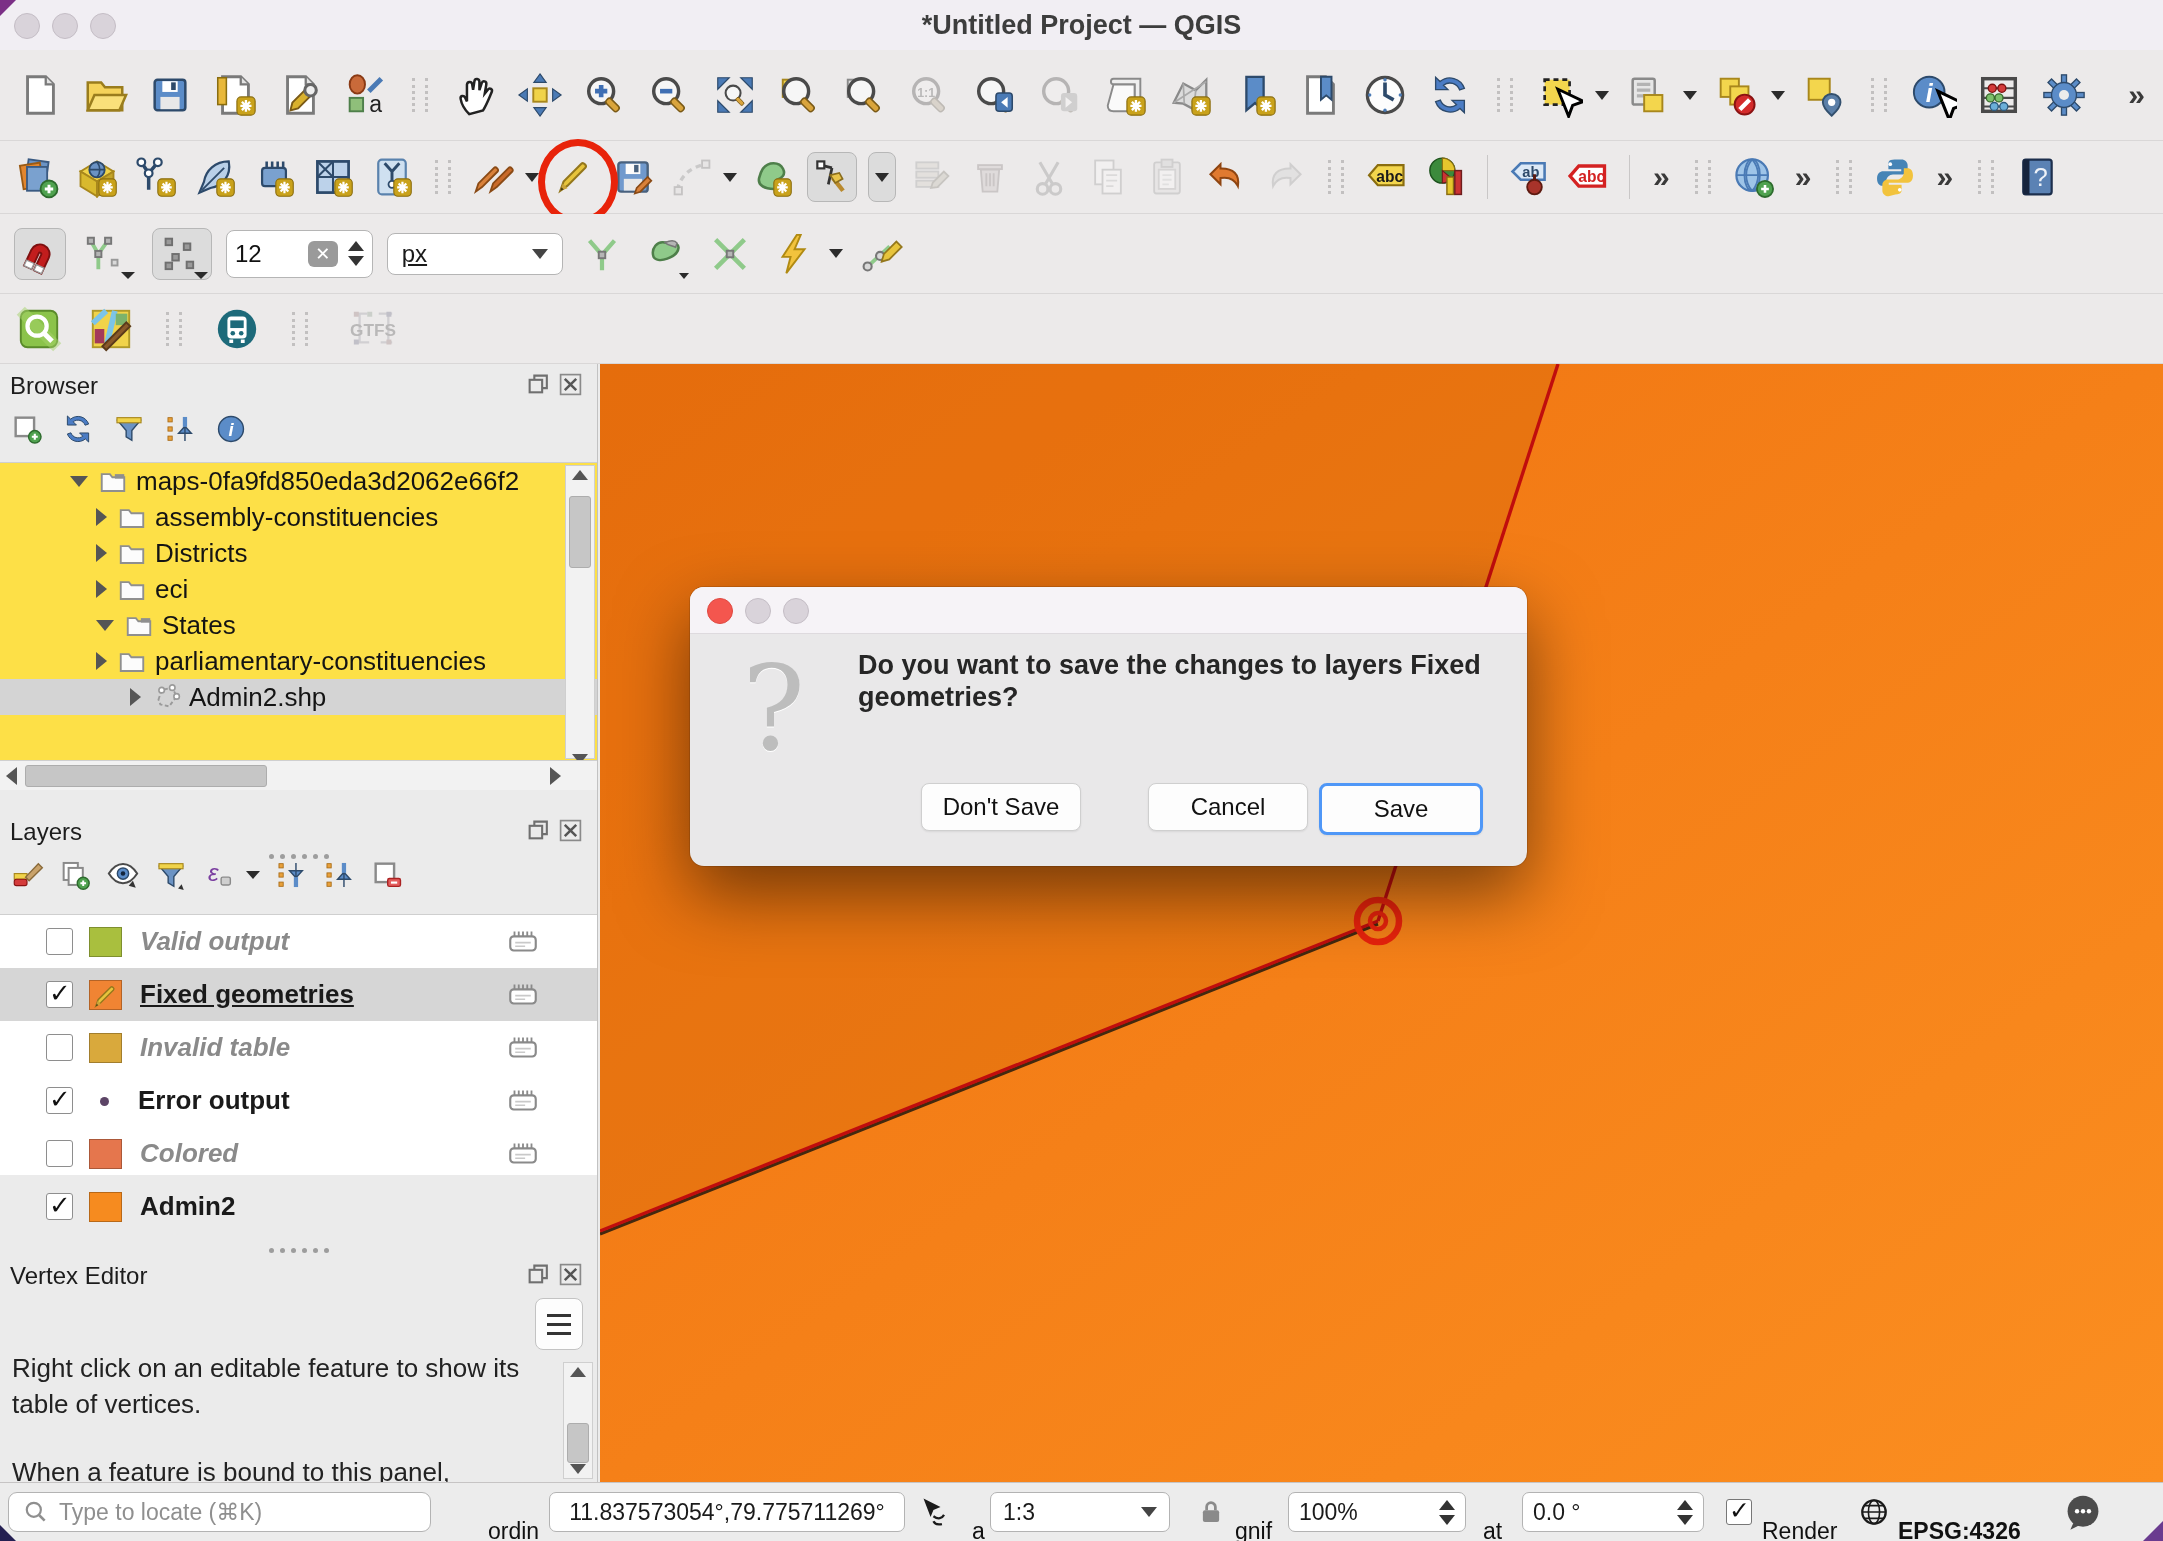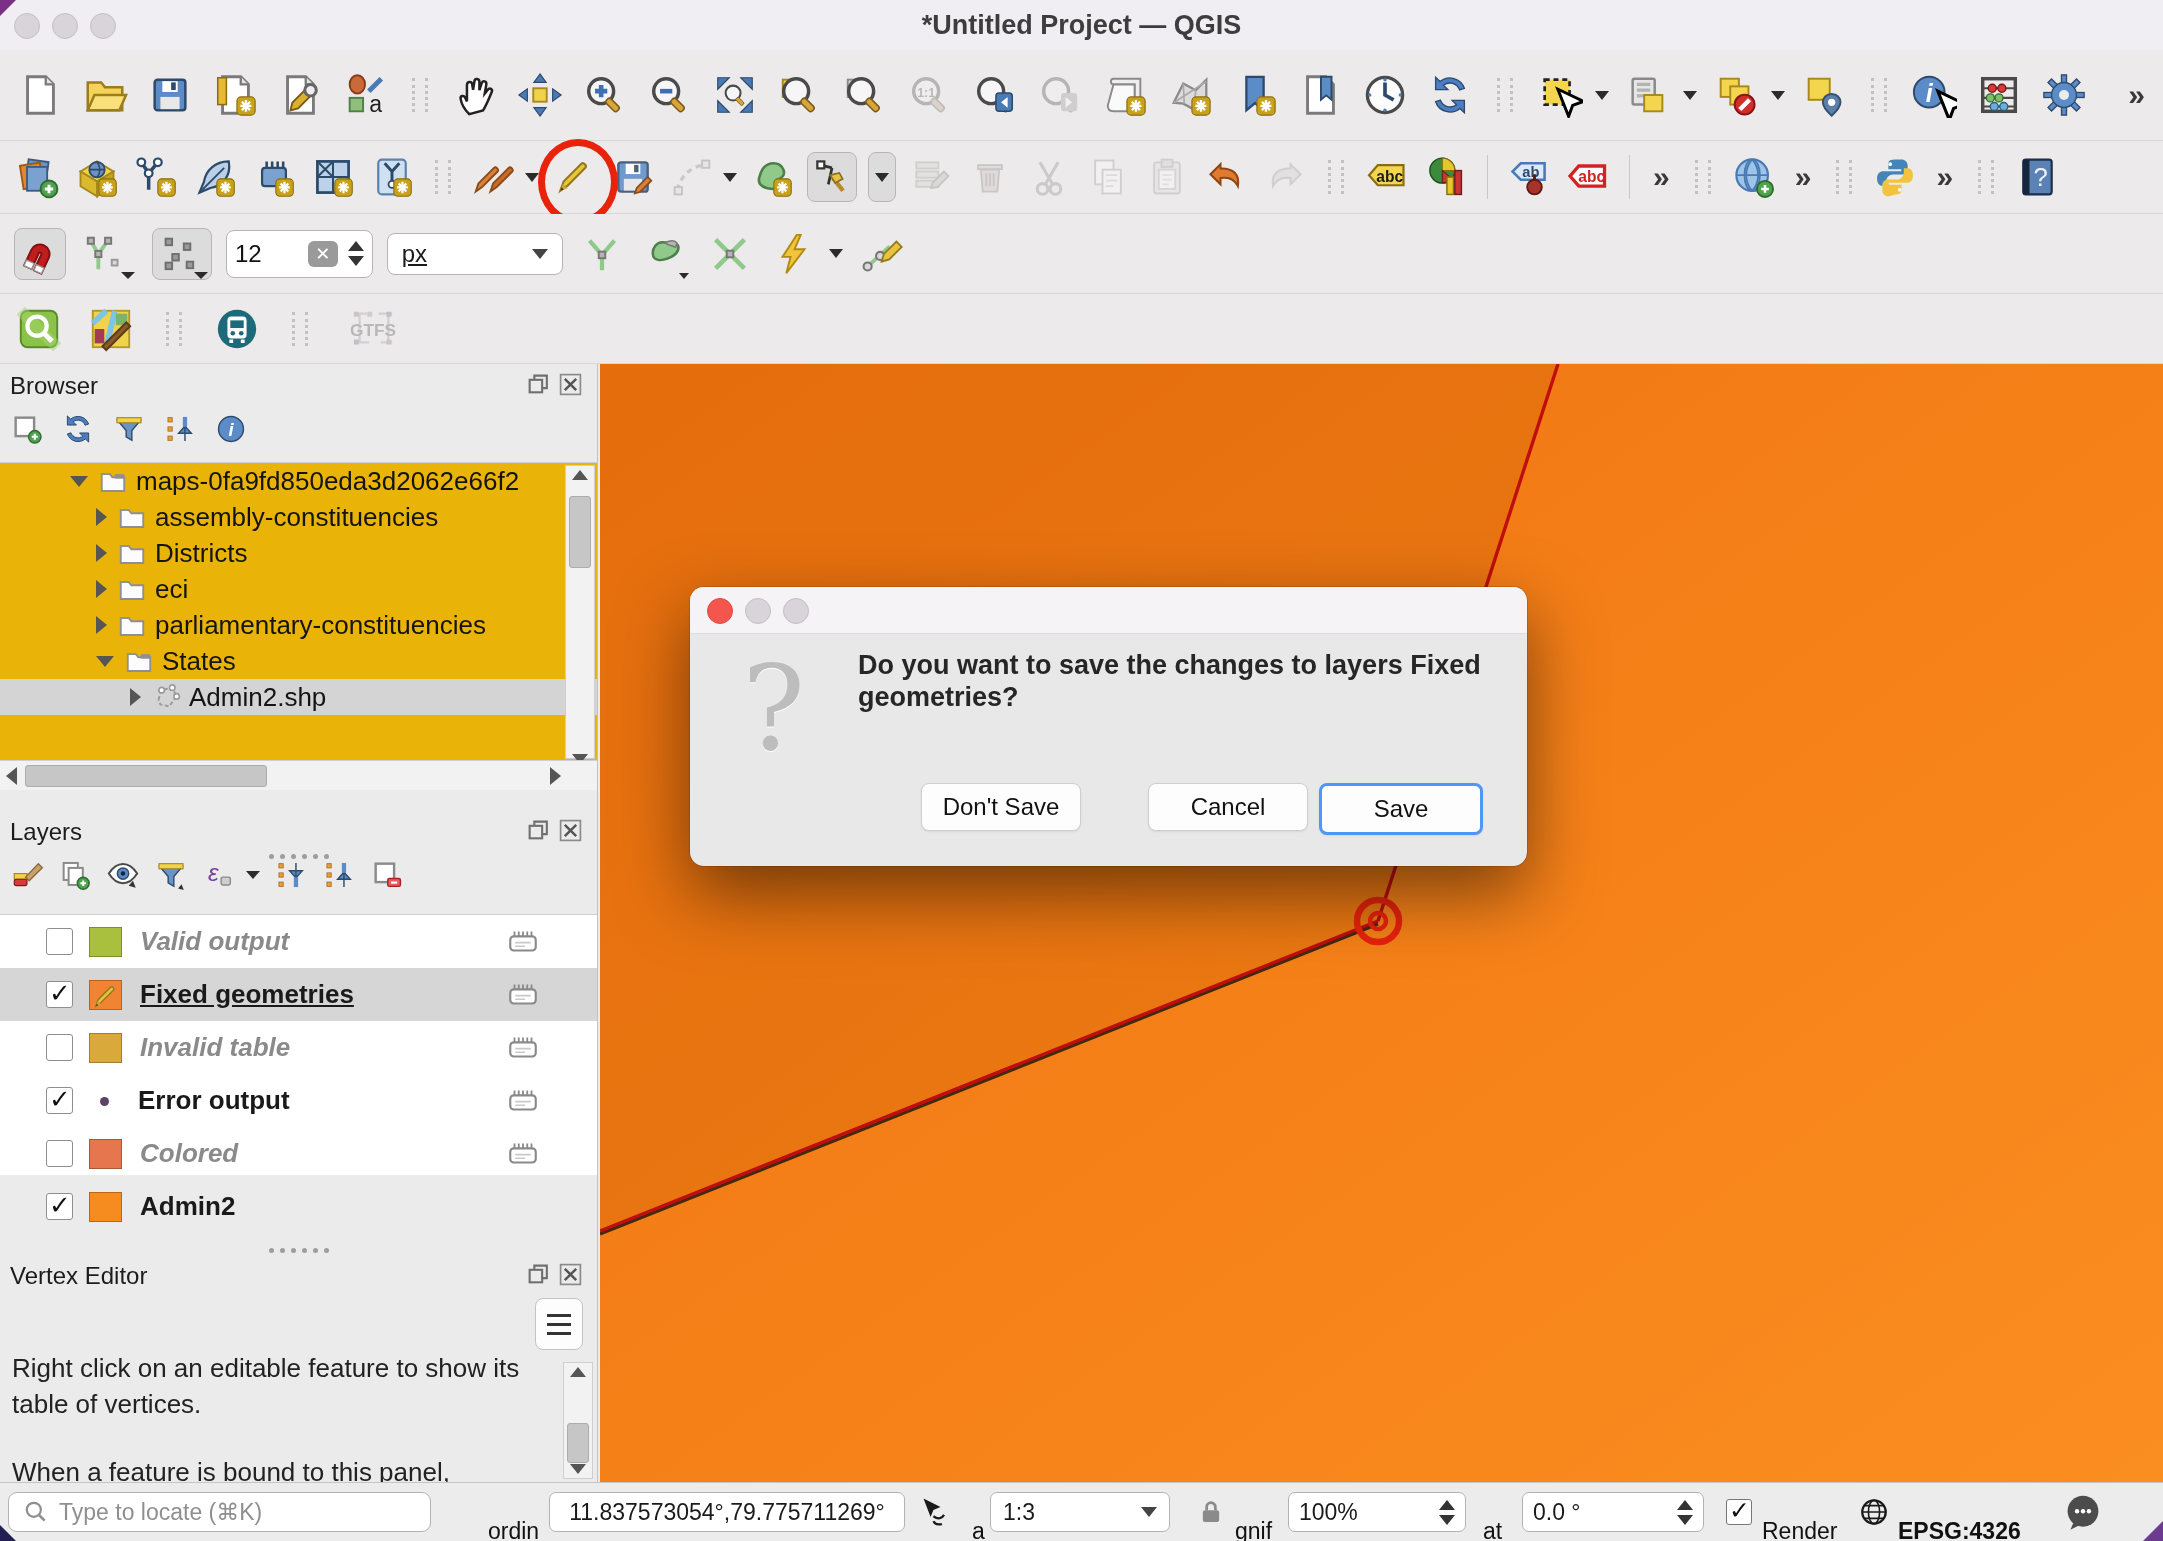--- a/index.html
+++ b/index.html
@@ -38,21 +38,21 @@
   .arr-dn{width:0;height:0;border-left:8px solid transparent;border-right:8px solid transparent;border-top:10px solid #333;}
   .combo{display:flex;align-items:center;justify-content:space-between;background:#fff;border:1px solid #b5b5b5;border-radius:8px;height:42px;box-sizing:border-box;padding:0 14px;width:176px;flex:0 0 auto;text-decoration:underline;}
   .combo .val{font-size:24px;}
   
   .dock{position:absolute;left:0;top:364px;width:597px;bottom:58px;background:#ebebeb;border-right:1px solid #c2c2c2;}
   .panel-h{position:relative;height:40px;}
   .panel-h .pt{position:absolute;left:10px;top:8px;font-size:24px;color:#1c1c1c;}
   .pbtn{position:absolute;top:8px;width:25px;height:25px;}
   .ptool{display:flex;gap:17px;padding:8px 0 6px 10px;align-items:center;}
   .ptool .i{width:34px;height:34px;}
-  .tree{position:absolute;left:0;right:0;background:#eab308;border-top:1px solid #cfcfcf;border-bottom:1px solid #cfcfcf;overflow:hidden;}
+  .tree{position:absolute;left:0;right:0;background:#fde047;border-top:1px solid #cfcfcf;border-bottom:1px solid #cfcfcf;overflow:hidden;}
   .trow{position:relative;height:36px;display:flex;align-items:center;font-size:26px;color:#141414;white-space:nowrap;}
   .trow.sel{background:#d4d4d4;}
   .exp{width:0;height:0;flex:0 0 auto;}
   .exp.closed{border-top:9px solid transparent;border-bottom:9px solid transparent;border-left:11px solid #555;}
   .exp.open{border-left:9px solid transparent;border-right:9px solid transparent;border-top:11px solid #555;}
   .ticon{width:30px;height:30px;margin:0 8px 0 10px;flex:0 0 auto;}
   
   .vsb{position:absolute;right:2px;width:28px;background:#f2f2f2;border:1px solid #cfcfcf;}
   .hsb{position:absolute;left:0;height:30px;background:#f2f2f2;border-top:1px solid #cfcfcf;display:flex;align-items:center;}
   .sb-thumb{background:#c6c6c6;border:1px solid #adadad;border-radius:3px;}
@@ -788,32 +788,32 @@
         <span>Districts</span>
       </div>
       <div class="trow" style="padding-left:96px">
         <span class="exp closed"></span>
         <svg class="ticon" viewBox="0 0 24 24">
               <use href="#bfold"></use>
             </svg>
         <span>eci</span>
       </div>
       <div class="trow" style="padding-left:96px">
+        <span class="exp open"></span>
+        <svg class="ticon" viewBox="0 0 24 24">
+              <use href="#bfoldo"></use>
+            </svg>
+        <span>States</span>
+      </div>
+      <div class="trow" style="padding-left:96px">
         <span class="exp closed"></span>
         <svg class="ticon" viewBox="0 0 24 24">
               <use href="#bfold"></use>
             </svg>
         <span>parliamentary-constituencies</span>
-      </div>
-      <div class="trow" style="padding-left:96px">
-        <span class="exp open"></span>
-        <svg class="ticon" viewBox="0 0 24 24">
-              <use href="#bfoldo"></use>
-            </svg>
-        <span>States</span>
       </div>
       <div class="trow sel" style="padding-left:130px">
         <span class="exp closed"></span>
         <svg class="ticon" viewBox="0 0 24 24">
               <use href="#polyic"></use>
             </svg>
         <span>Admin2.shp</span>
       </div>
 
       <div class="vsb" style="top:2px;bottom:2px;">

